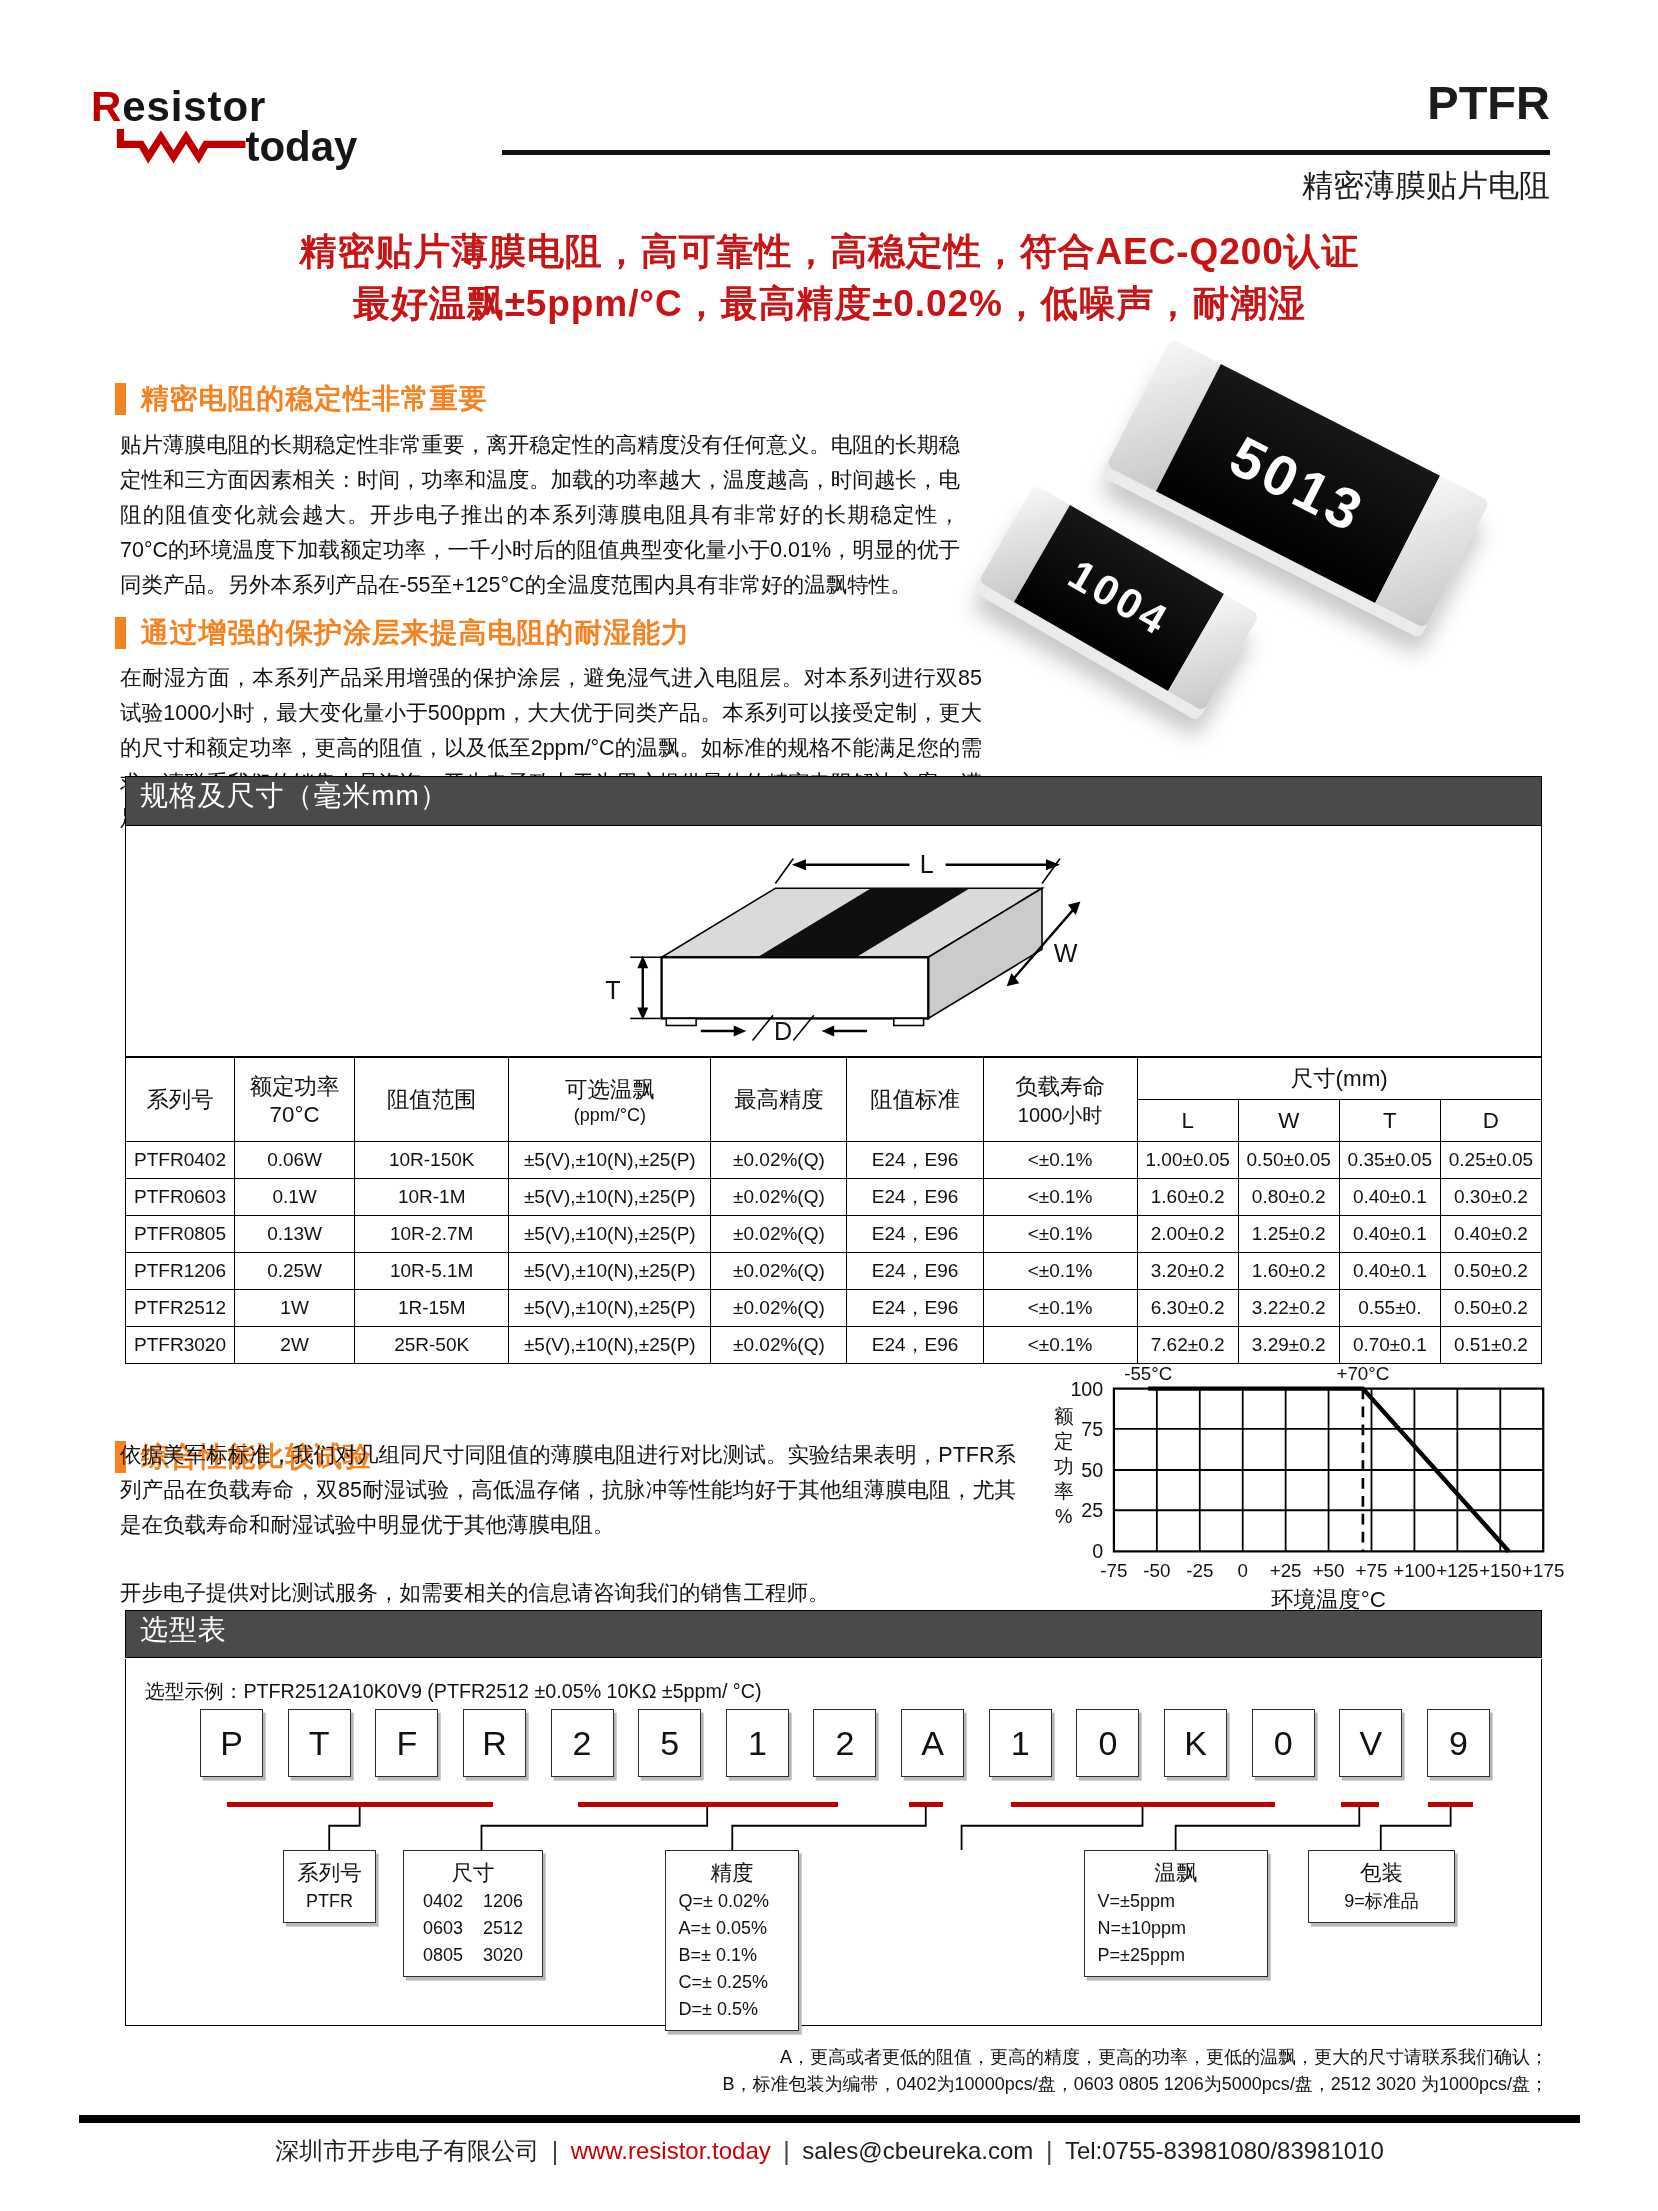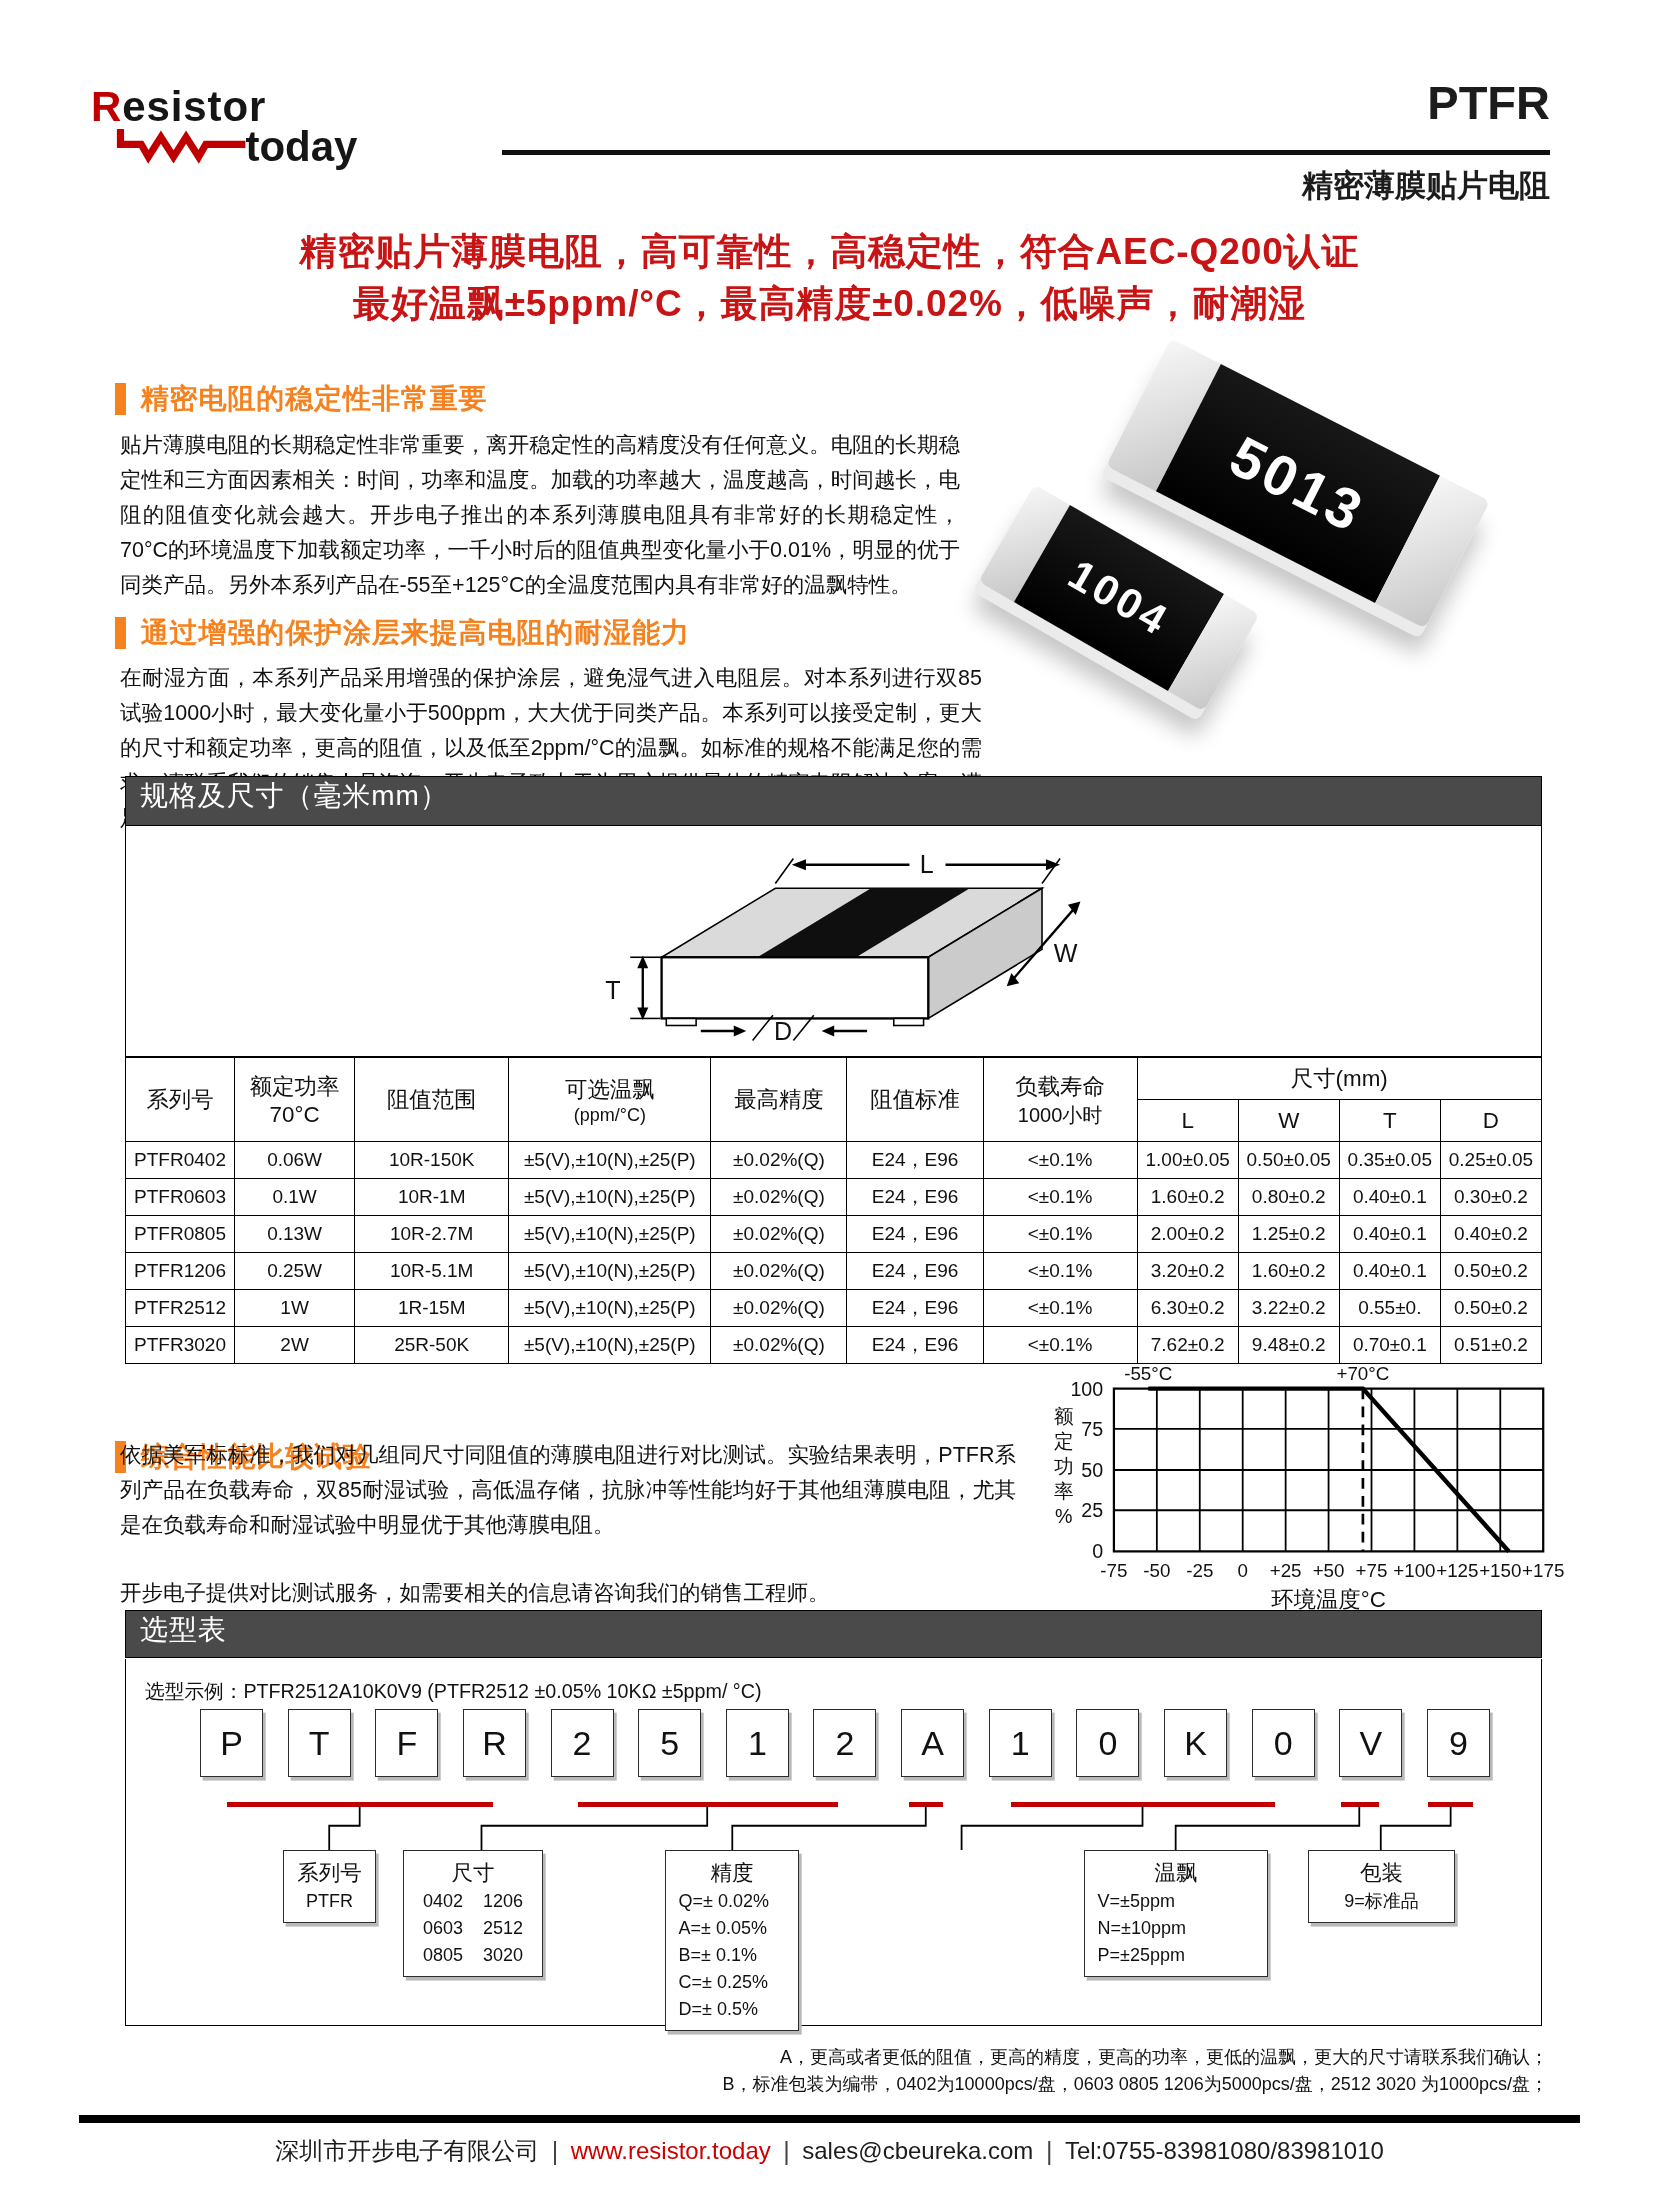--- a/index.html
+++ b/index.html
@@ -7,21 +7,21 @@
         font-family:"Liberation Sans","DejaVu Sans",sans-serif;color:#1a1a1a;}
   .abs{position:absolute;}
 
   
   .brand-top{font-size:42px;font-weight:bold;color:#161616;letter-spacing:0.9px;line-height:45px;}
   .brand-top .r{color:#C00000;}
   .brand-bottom{display:flex;align-items:center;margin-left:25px;margin-top:-3.6px;}
   .brand-bottom .t{font-size:42px;font-weight:bold;color:#161616;margin-left:-3.6px;line-height:43px;}
   .product-code{font-size:47px;font-weight:bold;color:#1c1c1c;}
   .header-rule{height:4.5px;background:#111;}
-  .product-subtitle{font-size:31px;font-weight:bold;color:#1c1c1c;}
+  .product-subtitle{font-size:31px;font-weight:normal;color:#1c1c1c;}
 
   
   .hero{text-align:center;color:#C81414;font-weight:bold;font-size:37px;line-height:52px;letter-spacing:0.9px;}
 
   
   .sec-head{display:flex;align-items:center;}
   .sec-bar{width:10.7px;height:32px;background:#F5821F;flex:0 0 auto;}
   .sec-title{margin-left:15px;color:#F5821F;font-size:28px;font-weight:bold;letter-spacing:0.9px;}
   .body-text{font-size:21.5px;line-height:35px;color:#111;text-align:justify;}
 
@@ -272,21 +272,21 @@
       </tr>
       <tr>
         <td>PTFR3020</td>
           <td>2W</td>
           <td>25R-50K</td>
           <td>±5(V),±10(N),±25(P)</td>
           <td>±0.02%(Q)</td>
           <td>E24，E96</td>
           <td>&lt;±0.1%</td>
           <td>7.62±0.2</td>
-          <td>9.48±0.2</td>
+          <td>3.29±0.2</td>
           <td>0.70±0.1</td>
           <td>0.51±0.2</td>
       </tr>
     </tbody>
   </table>
 
   <div class="abs sec-head" style="left:115px;top:1390px;margin-top:48px;">
     <span class="sec-bar"></span>
     <span class="sec-title">综合性能比较试验</span>
   </div>

